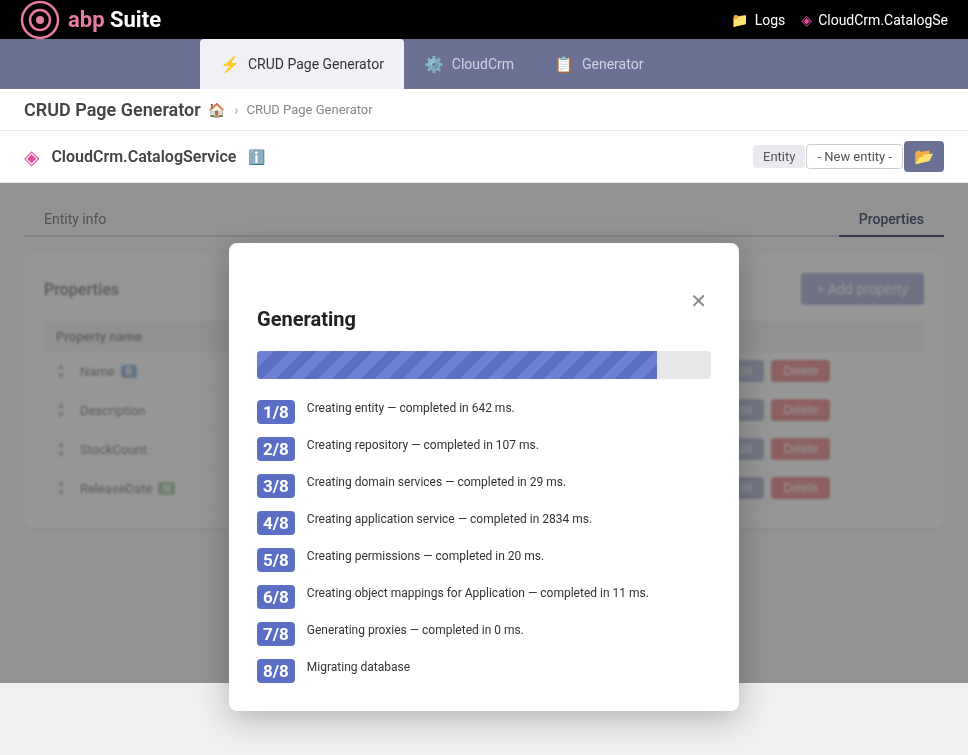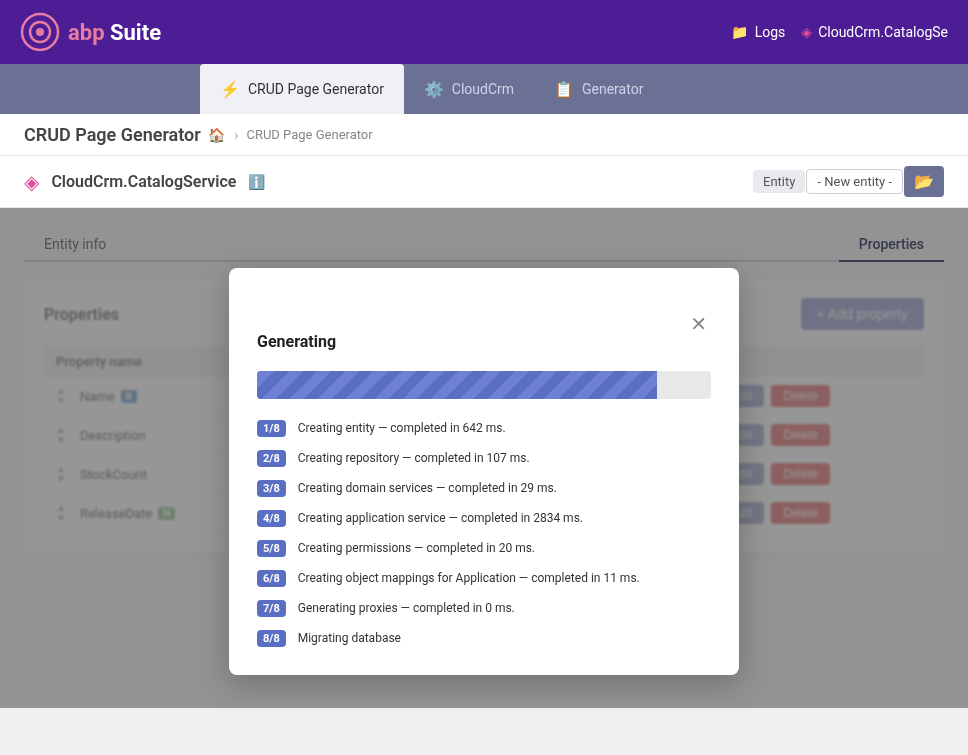--- a/index.html
+++ b/index.html
@@ -1,21 +1,21 @@
 <!DOCTYPE html>
 <html><head>
   <meta charset="utf-8">
   <style>
     * { box-sizing: border-box; margin: 0; padding: 0; }
     body { font-family: -apple-system, BlinkMacSystemFont, 'Segoe UI', Roboto, sans-serif; background: #f0f0f0; width: 968px; height: 755px; overflow: hidden; position: relative; }
 
     
     .header {
-      background: #4c1d95;
-      height: 64px;
+      background: #000000;
+      height: 39px;
       display: flex;
       align-items: center;
       padding: 0 20px;
       position: relative;
     }
     .logo {
       display: flex;
       align-items: center;
       gap: 8px;
     }
@@ -197,21 +197,21 @@
       padding: 28px;
       box-shadow: 0 8px 32px rgba(0,0,0,0.25);
       position: relative;
     }
     .modal-header {
       display: flex;
       align-items: center;
       justify-content: space-between;
       margin-bottom: 20px;
     }
-    .modal-title { font-size: 16px; font-weight: 700; color: #222; margin-top: 36px; }
+    .modal-title { font-size: 20px; font-weight: 700; color: #222; margin-top: 36px; }
     .modal-close {
       background: none;
       border: none;
       font-size: 20px;
       color: #888;
       cursor: pointer;
       padding: 4px;
     }
 
     
@@ -237,21 +237,21 @@
       justify-content: center;
       position: relative;
     }
 
     
     .steps-list { display: flex; flex-direction: column; gap: 12px; }
     .step-item { display: flex; align-items: flex-start; gap: 12px; }
     .step-badge {
       background: #5a6fc4;
       color: #fff;
-      font-size: 11px;
+      font-size: 17px;
       font-weight: bold;
       padding: 2px 6px;
       border-radius: 4px;
       white-space: nowrap;
       min-width: 28px;
       text-align: center;
       margin-top: 1px;
     }
     .step-text { font-size: 12px; color: #333; line-height: 1.5; }
   </style>

